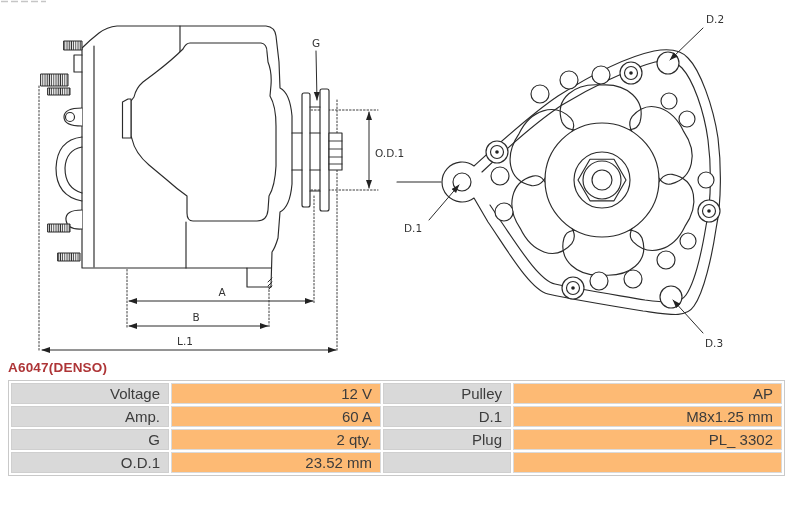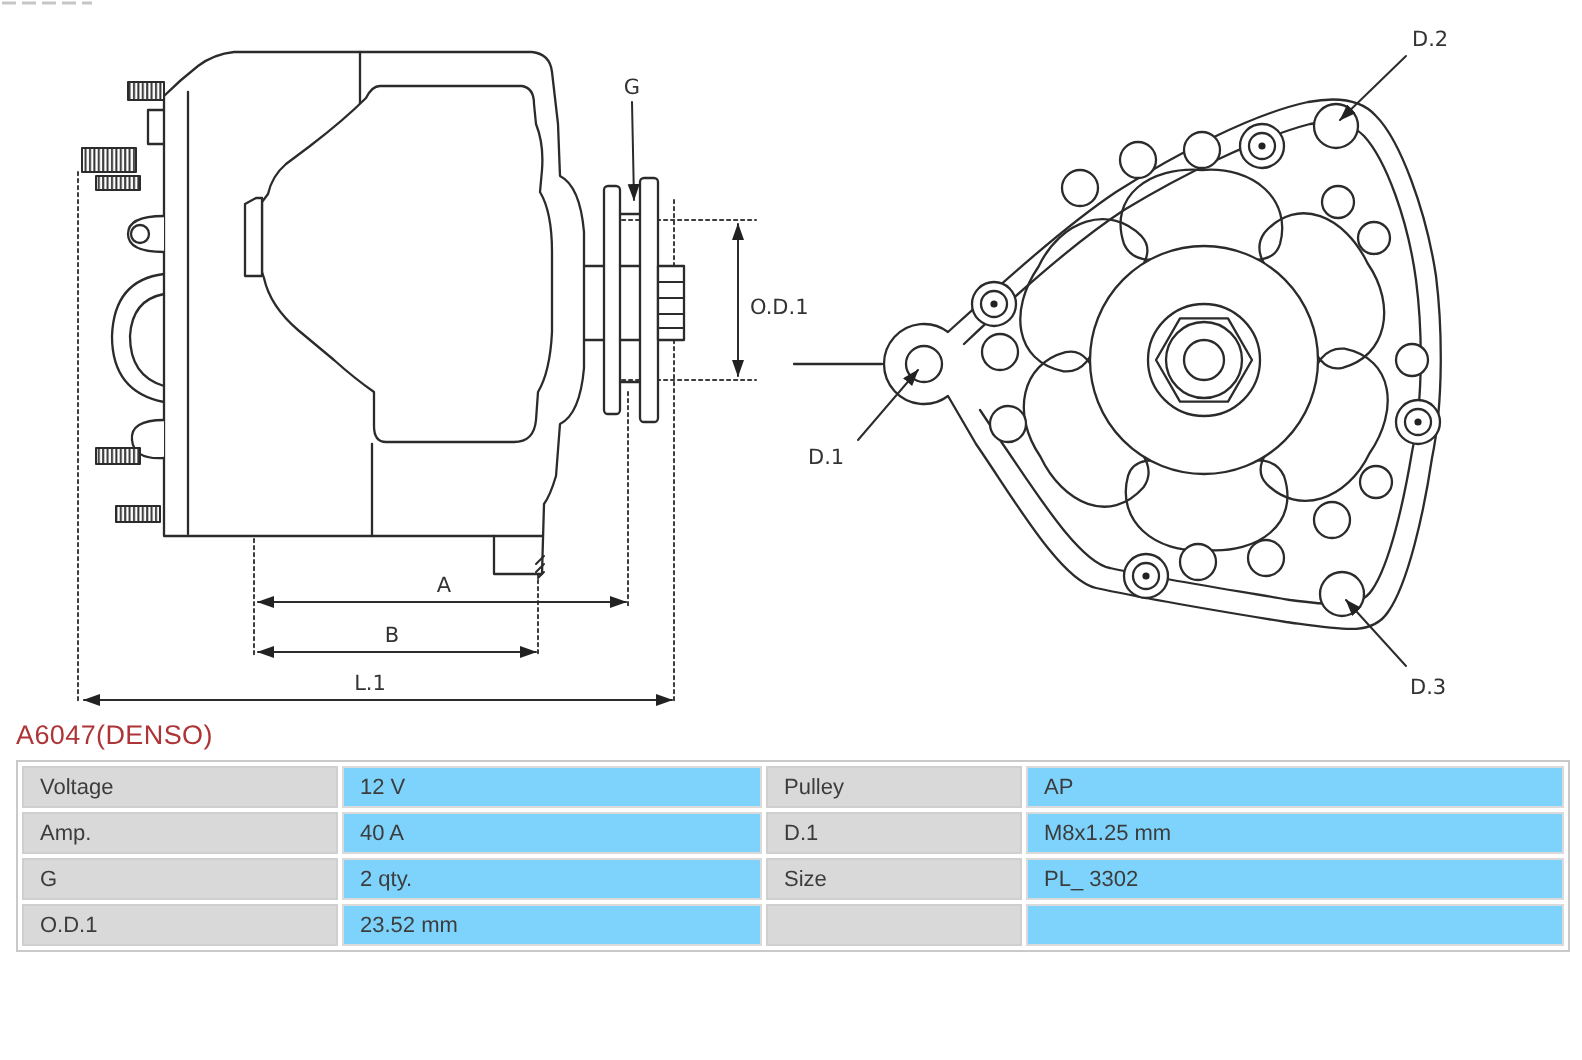--- a/index.html
+++ b/index.html
@@ -1,27 +1,27 @@
 <!DOCTYPE html>
 <html><head>
 <meta charset="utf-8">
 <style>
   html,body{margin:0;padding:0;background:#fff;}
   .sheet{position:relative;width:791px;height:530px;background:#fff;overflow:hidden;
          font-family:"Liberation Sans",sans-serif;}
   .drawing{position:absolute;top:0;left:0;}
   .dlabel{font-family:"DejaVu Sans",sans-serif;font-size:10.5px;fill:#333;}
   .part-title{position:absolute;top:360px;left:8px;width:400px;
-              font-size:13.5px;letter-spacing:.2px;color:#ae3537;}
+              font-size:13.5px;letter-spacing:.2px;color:#ae3537;font-weight:bold;}
   .spec-wrap{position:absolute;top:380px;left:8px;width:775px;border:1px solid #c9c9c9;}
   table.spec{border-collapse:separate;border-spacing:2px;width:100%;table-layout:fixed;}
-  table.spec td{height:19px;font-size:11px;color:#3c3c3c;text-align:left;
+  table.spec td{height:19px;font-size:15px;color:#3c3c3c;text-align:right;
                 padding:0 8px;vertical-align:middle;overflow:hidden;white-space:nowrap;}
   td.lab{background:#d9d9d9;border:1px solid #cfcfcf;}
-  td.val{background:#7dd3fc;border:1px solid #dadada;}
+  td.val{background:#fdba74;border:1px solid #dadada;}
 </style>
 </head>
 <body>
 
 <div class="sheet">
 
   <svg class="drawing" width="791" height="360" viewBox="0 0 791 360">
     <defs>
       <pattern id="hatch" width="2.2" height="4" patternUnits="userSpaceOnUse">
         <rect width="2.2" height="4" fill="#fff"></rect>
@@ -202,28 +202,28 @@
         </colgroup>
       <tbody>
         <tr>
           <td class="lab">Voltage</td>
           <td class="val">12 V</td>
           <td class="lab">Pulley</td>
           <td class="val">AP</td>
         </tr>
         <tr>
           <td class="lab">Amp.</td>
-          <td class="val">40 A</td>
+          <td class="val">60 A</td>
           <td class="lab">D.1</td>
           <td class="val">M8x1.25 mm</td>
         </tr>
         <tr>
           <td class="lab">G</td>
           <td class="val">2 qty.</td>
-          <td class="lab">Size</td>
+          <td class="lab">Plug</td>
           <td class="val">PL_ 3302</td>
         </tr>
         <tr>
           <td class="lab">O.D.1</td>
           <td class="val">23.52 mm</td>
           <td class="lab"></td>
           <td class="val"></td>
         </tr>
       </tbody>
     </table>

